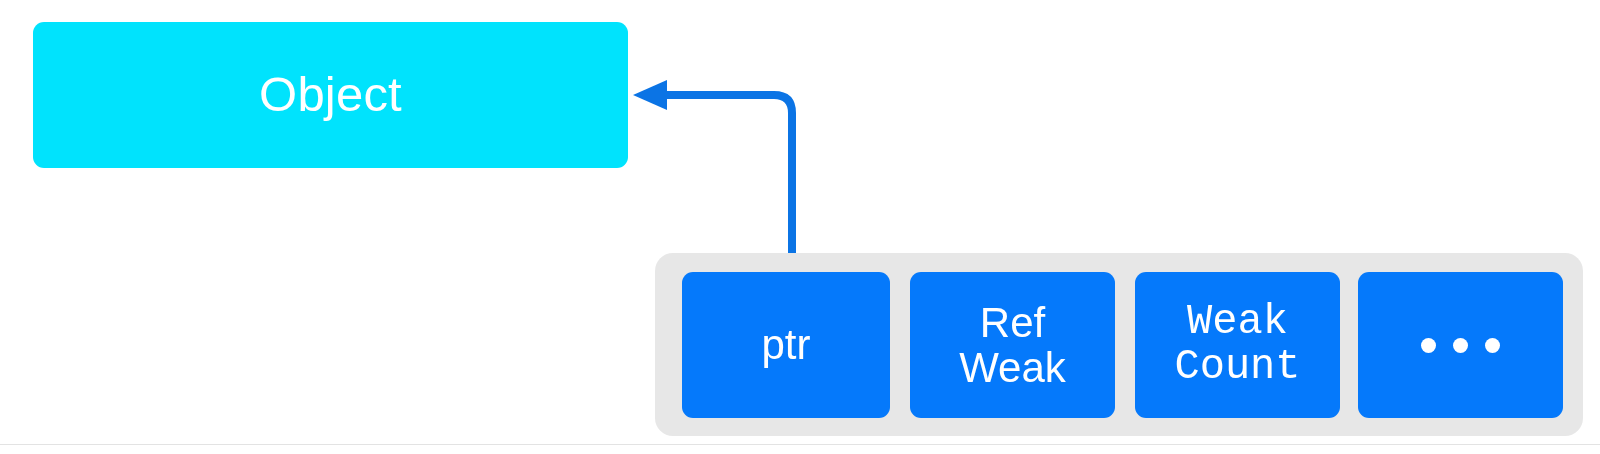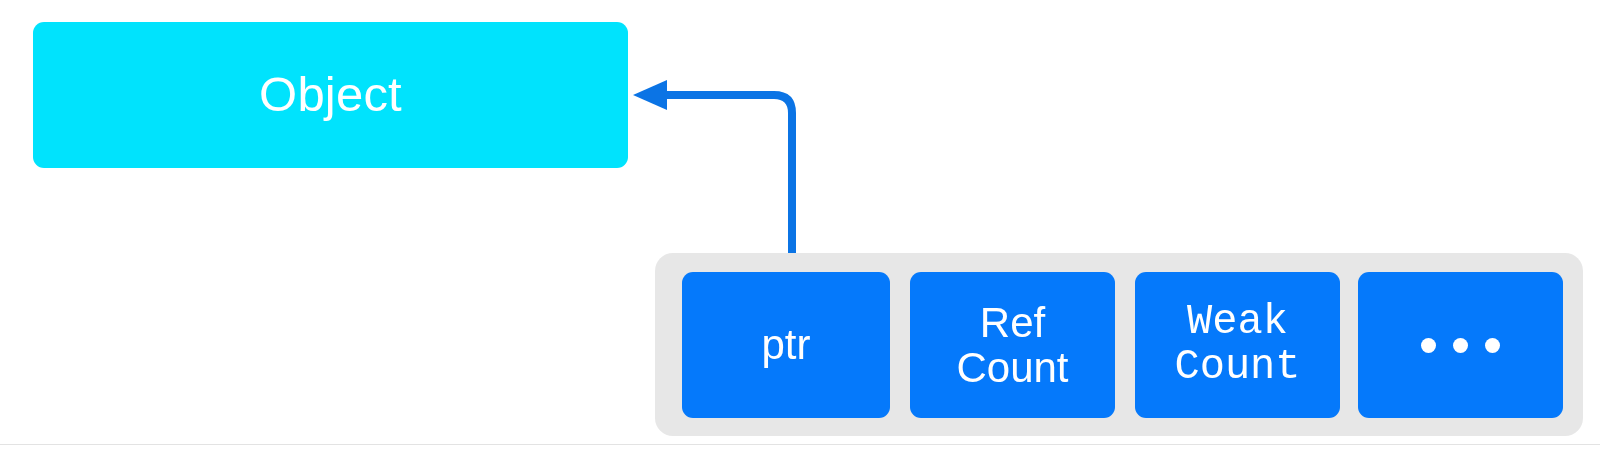--- a/index.html
+++ b/index.html
@@ -129,21 +129,21 @@
   </svg>
 
   <div class="control-block">
 
     <div class="field-cell cell-0">
       <span class="cell-label">ptr</span>
     </div>
 
     <div class="field-cell cell-1">
       <span class="cell-label">Ref
-Count</span>
+Weak</span>
     </div>
 
     <div class="field-cell cell-2">
       <span class="cell-label">Weak
 Count</span>
     </div>
 
     <div class="field-cell cell-3">
       <span class="dots">
         <span class="dot"></span>

